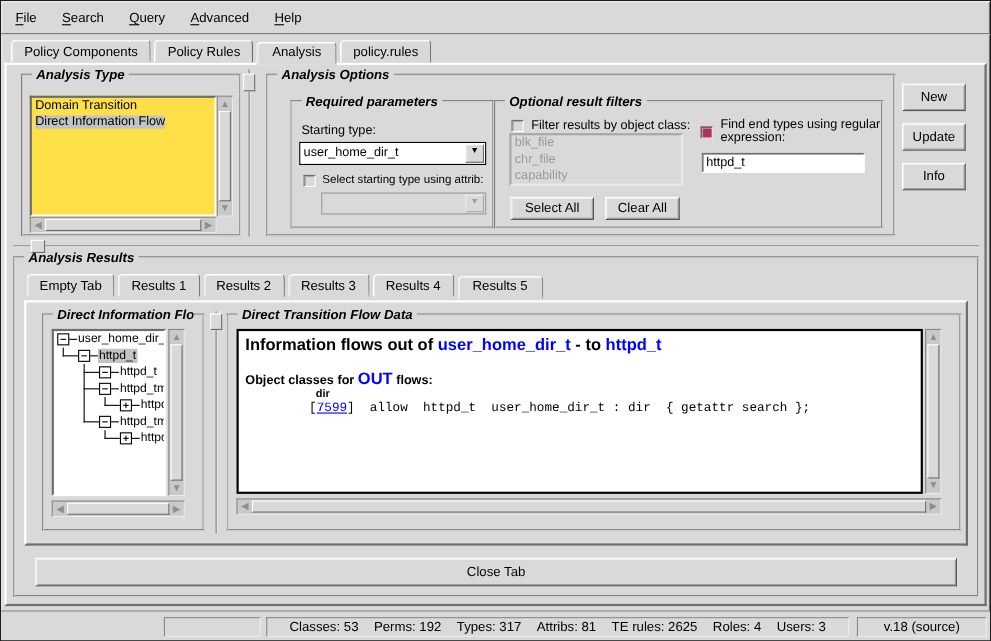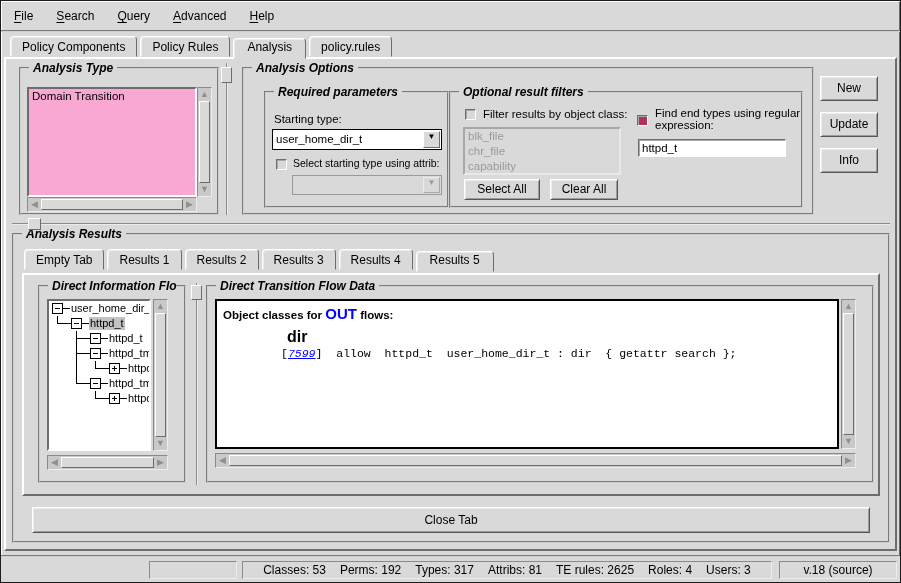--- a/index.html
+++ b/index.html
@@ -26,21 +26,21 @@
   #main-tabs { top: 35px; left: 9px; }
   #main-content { position: absolute; left: 3px; top: 56px; width: 893px; height: 494px; background: #d9d9d9;
     border: 2px solid; border-color: #ffffff #6d6d6d #6d6d6d #ffffff; }
   
   .lframe { position: absolute; border: 2px groove #cfcfcf; }
   .lframe > .ltitle {
     position: absolute; top: -8px; left: 8px; background: #d9d9d9; padding: 0 4px;
     font-weight: bold; font-style: italic; white-space: nowrap; overflow: hidden;
   }
   
-  .listbox { position: absolute; background: #f9a8d4; border: 2px solid; border-color: #6d6d6d #ffffff #ffffff #6d6d6d; overflow: hidden; }
+  .listbox { position: absolute; background: #fde047; border: 2px solid; border-color: #6d6d6d #ffffff #ffffff #6d6d6d; overflow: hidden; }
   .lb-row { height: 15px; line-height: 15px; padding-left: 3px; white-space: nowrap; font-size: 11.5px; }
   .lb-row span.sel { background: #c3c3c3; }
   .listbox.disabled { background: #d9d9d9; border-color: #a8a8a8 #e8e8e8 #e8e8e8 #a8a8a8; }
   .listbox.disabled .lb-row { color: #9a9a9a; }
   
   .sb { position: absolute; background: #c9c9c9; border: 1px solid; border-color: #8a8a8a #ececec #ececec #8a8a8a; }
   .sb .arrow { position: absolute; width: 13px; height: 13px; color: #8f8f8f; font-size: 9px; line-height: 13px; text-align: center; cursor: default; }
   .sb .thumb { position: absolute; background: #d9d9d9; border: 1px solid; border-color: #ffffff #6d6d6d #6d6d6d #ffffff; }
   .sb-v { width: 15px; } .sb-h { height: 15px; }
   .sb-v .arrow.up { top: 0; left: 0; } .sb-v .arrow.down { bottom: 0; left: 0; }
@@ -75,23 +75,23 @@
   .tline { position: absolute; width: 1px; background: #000; }
   .tline-h { position: absolute; height: 1px; background: #000; top: 7px; }
   .tree-label { position: absolute; top: 1px; line-height: 13px; padding: 0 1px; }
   .tree-label.sel { background: #c3c3c3; }
   
   #data-canvas { position: absolute; background: #fff; border: 2px solid; border-color: #000 #000 #000 #000; overflow: hidden; padding: 4px 6px; }
   .flow-head { font-size: 15px; font-weight: bold; margin-bottom: 14px; }
   .flow-head .blue { color: #0000ff; }
   .flow-sub { font-size: 11.5px; font-weight: bold; }
   .flow-sub .out { color: #0000ff; font-size: 15px; }
-  .flow-class { font-size: 16px; font-weight: bold; padding-left: 64px; margin-top: 6px; }
+  .flow-class { font-size: 10px; font-weight: bold; padding-left: 64px; margin-top: 0; }
   .flow-rule { font-family: "Liberation Mono", monospace; font-size: 11.5px; padding-left: 58px; white-space: pre; margin-top: 1px; }
-  .flow-rule a { color: #0000ff; font-style: italic; }
+  .flow-rule a { color: #0000ff; }
   
   #statusbar { position: absolute; left: 0; right: 0; bottom: 0; height: 27px; border-top: 2px groove #cfcfcf; background: #d9d9d9; }
   .status-seg { position: absolute; top: 4px; height: 18px; line-height: 16px; text-align: center;
     border: 1px solid; border-color: #8a8a8a #ececec #ececec #8a8a8a; }
   .stat-item { display: inline-block; margin: 0 7px; }
 </style>
 </head>
 <body>
 
 <div id="window">
@@ -103,20 +103,21 @@
       <div class="tab">Policy Rules</div>
       <div class="tab selected">Analysis</div>
       <div class="tab">policy.rules</div>
     </div>
   <div id="main-content">
 
     <div class="lframe" style="left:13px; top:8px; width:200px; height:148px;">
       <span class="ltitle">Analysis Type</span>
       <div class="listbox" style="left:6px; top:18px; width:170px; height:110px;" id="atype-list">
           <div class="lb-row"><span>Domain Transition</span></div>
+          <div class="lb-row"><span class="sel">Direct Information Flow</span></div>
         </div>
       <div class="sb sb-v" style="left:176px; top:18px; height:110px;">
         <div class="arrow up">▲</div>
         <div class="thumb"></div>
         <div class="arrow down">▼</div>
       </div>
       <div class="sb sb-h" style="left:6px; top:128px; width:170px;">
         <div class="arrow left">◀</div>
         <div class="thumb"></div>
         <div class="arrow right">▶</div>
@@ -141,21 +142,21 @@
         <div class="combo disabled" style="left:26px; top:82px; width:150px; height:20px;">
           <div class="combo-text"></div>
           <div class="combo-btn">▼</div>
         </div>
       </div>
 
       <div class="lframe" style="left:205px; top:22px; width:354px; height:117px;">
         <span class="ltitle">Optional result filters</span>
         <span class="checkbox" style="position:absolute; left:14px; top:16px;"></span>
         <span class="small-label" style="position:absolute; left:32px; top:15px;">Filter results by object class:</span>
-        <div class="listbox disabled" style="left:12px; top:34px; width:158px; height:48px;" id="objclass-list">
+        <div class="listbox disabled" style="left:12px; top:28px; width:158px; height:48px;" id="objclass-list">
             <div class="lb-row">blk_file</div>
             <div class="lb-row">chr_file</div>
             <div class="lb-row">capability</div>
           </div>
         <div class="btn" style="left:13px; top:86px; width:76px; height:21px; line-height:19px;">Select All</div>
         <div class="btn" style="left:99px; top:86px; width:68px; height:21px; line-height:19px;">Clear All</div>
         <span class="checkbox checked" style="position:absolute; left:186px; top:22px;"></span>
         <div class="small-label" style="position:absolute; left:204px; top:14px;">
           <div>Find end types using regular</div>
           <div>expression:</div>
@@ -247,20 +248,21 @@
             <div class="arrow right">▶</div>
           </div>
         </div>
 
         <div class="sash-line-v" style="left:172px; top:8px; height:202px;"></div>
         <div class="sash-handle" style="left:167px; top:10px; width:11px; height:15px;"></div>
 
         <div class="lframe" style="left:182px; top:10px; width:668px; height:198px;">
           <span class="ltitle">Direct Transition Flow Data</span>
           <div id="data-canvas" style="left:7px; top:12px; width:624px; height:150px;">
+            <div class="flow-head"><span>Information flows out of </span><span class="blue">user_home_dir_t</span><span> - to </span><span class="blue">httpd_t</span></div>
             <div class="flow-sub"><span>Object classes for </span><span class="out">OUT</span><span> flows:</span></div>
             <div class="flow-class">dir</div>
             <div class="flow-rule"><span>[</span><a href="#">7599</a><span>]</span><span>  allow  httpd_t  user_home_dir_t : dir  { getattr search };</span></div>
           </div>
           <div class="sb sb-v" style="left:633px; top:12px; height:150px;">
             <div class="arrow up">▲</div>
             <div class="thumb"></div>
             <div class="arrow down">▼</div>
           </div>
           <div class="sb sb-h" style="left:7px; top:166px; width:641px;">

